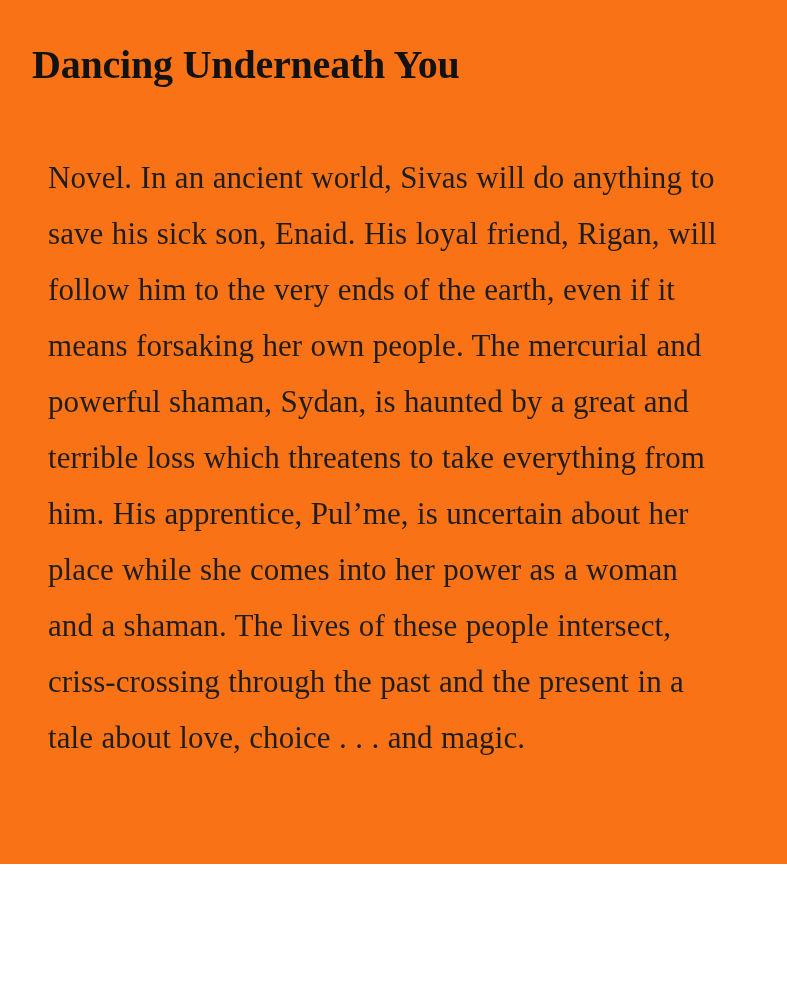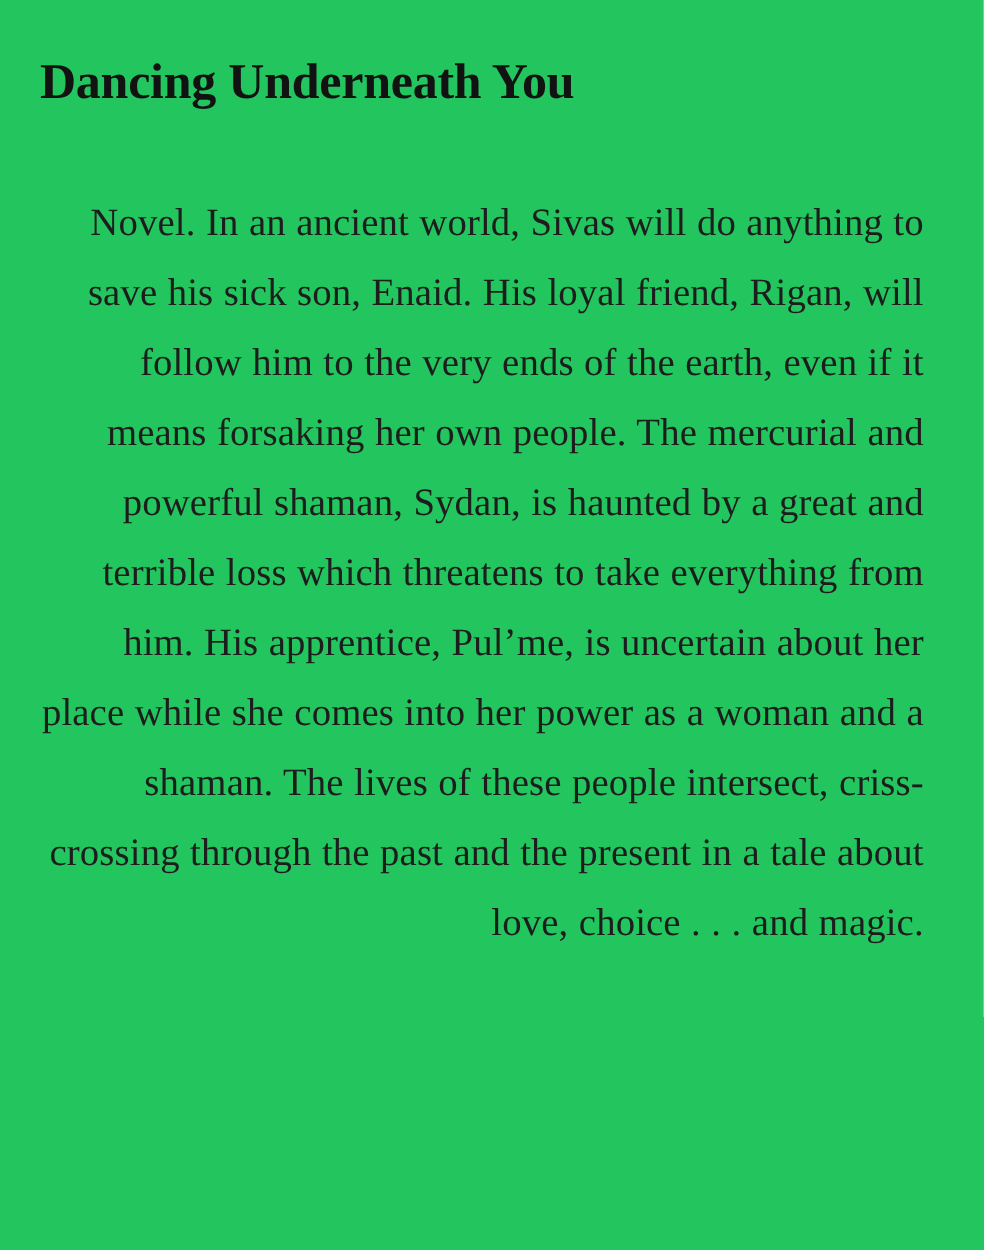--- a/index.html
+++ b/index.html
@@ -10,41 +10,41 @@
   body {
     width: 787px;
     height: 1000px;
     overflow: hidden;
     font-family: "Liberation Serif", serif;
     color: #1a1a1a;
   }
   .page {
     box-sizing: border-box;
     width: 787px;
-    height: 1000px;
+    height: 864px;
     padding: 42px 48px 0 32px;
-    background: #22c55e;
+    background: #f97316;
   }
   .doc-title {
     font-family: "Liberation Serif", serif;
     font-weight: 700;
     font-size: 40px;
     line-height: 1.15;
     letter-spacing: -0.2px;
     margin: 0 0 62px 0;
     color: #121212;
   }
   .doc-body {
     font-family: "Liberation Serif", serif;
     font-weight: 400;
     font-size: 31px;
     line-height: 56px;
     color: #1d1d1d;
-    margin: 0;
-    text-align: right;
+    margin: 16px;
+    text-align: left;
     letter-spacing: 0.1px;
     word-spacing: 0.5px;
   }
 </style>
 </head>
 <body>
 
 <div class="page">
   <h1 class="doc-title">Dancing Underneath You</h1>
   <p class="doc-body">Novel. In an ancient world, Sivas will do anything to save his sick son, Enaid. His loyal friend, Rigan, will follow him to the very ends of the earth, even if it means forsaking her own people. The mercurial and powerful shaman, Sydan, is haunted by a great and terrible loss which threatens to take everything from him. His apprentice, Pul’me, is uncertain about her place while she comes into her power as a woman and a shaman. The lives of these people intersect, criss-crossing through the past and the present in a tale about love, choice . . . and magic.</p>

